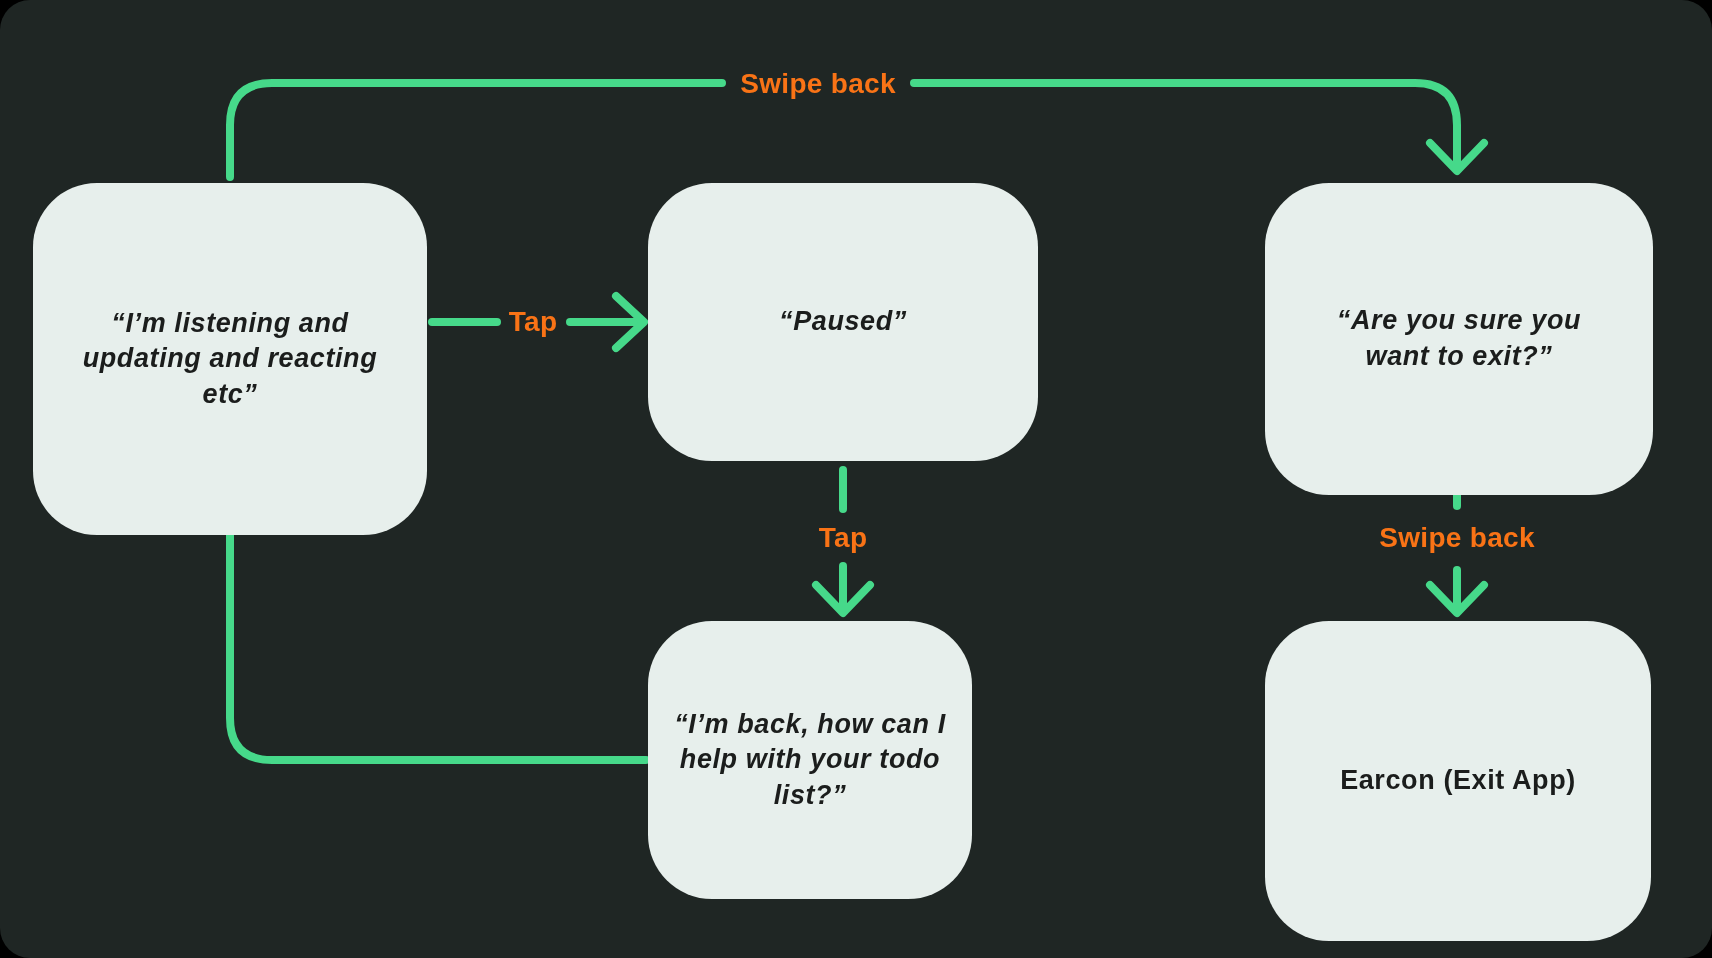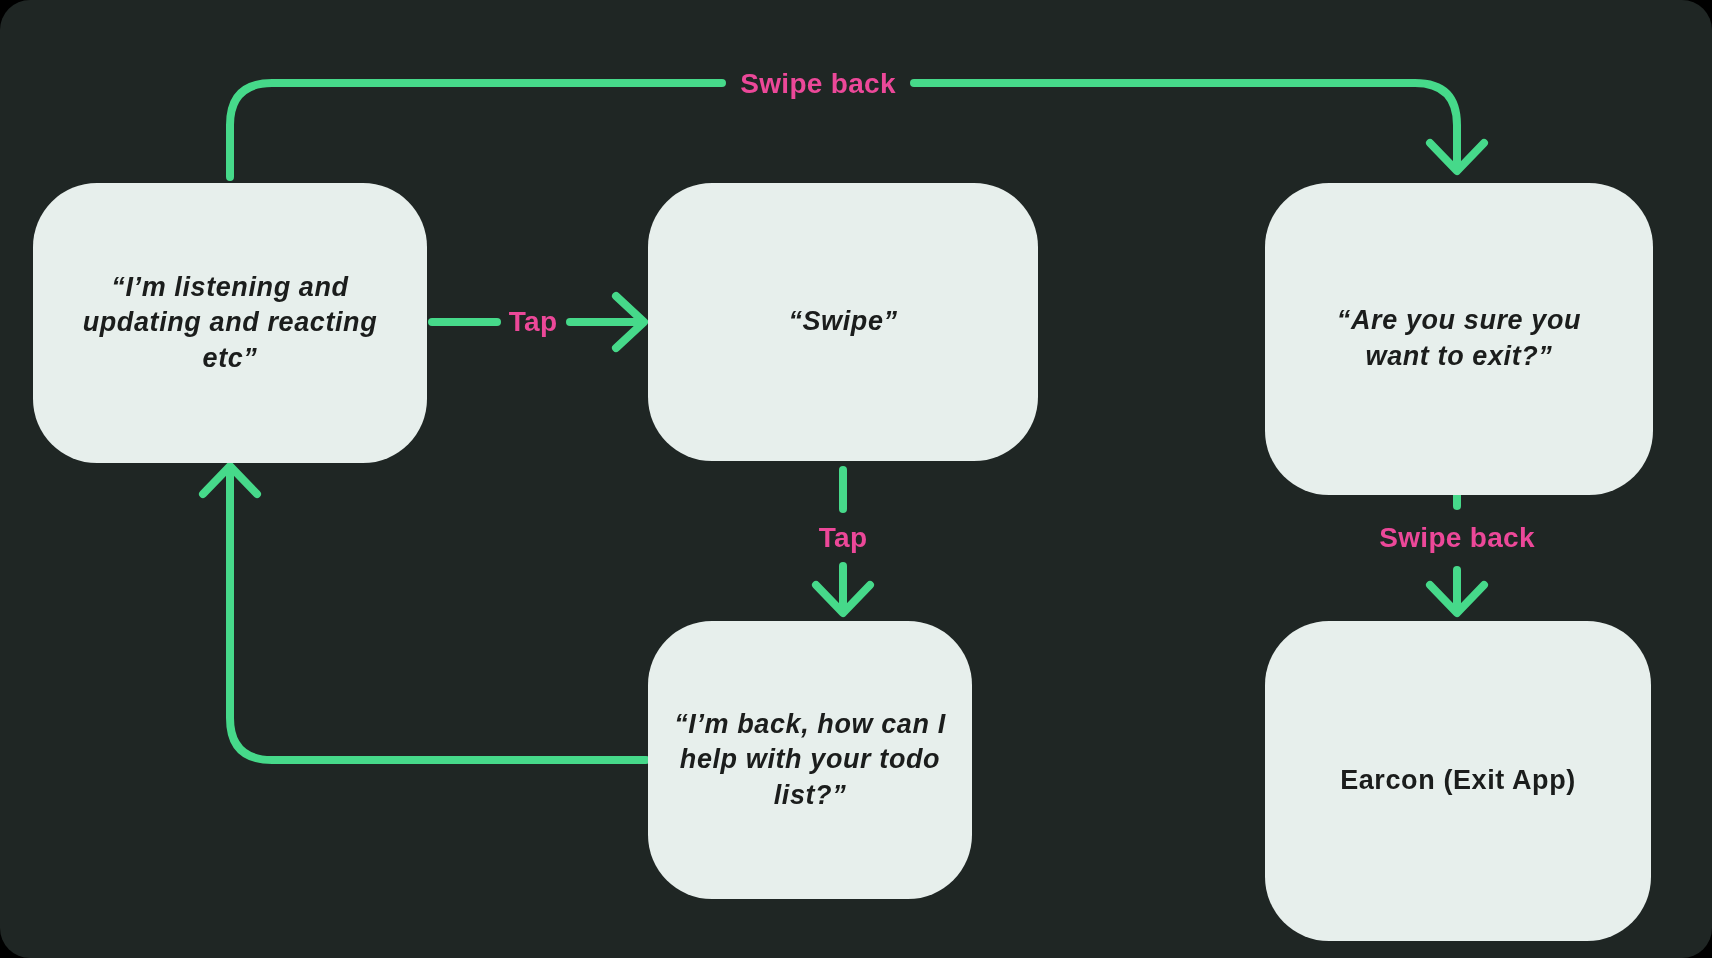--- a/index.html
+++ b/index.html
@@ -45,21 +45,21 @@
     font-size: 27px;
     line-height: 1.32;
     letter-spacing: 0.6px;
   }
   .node.plain .txt {
     font-style: normal;
   }
   .edge-label {
     position: absolute;
     transform: translate(-50%, -50%);
-    color: #ec4899;
+    color: #f97316;
     font-weight: bold;
     font-size: 28px;
     letter-spacing: 0.3px;
     white-space: nowrap;
   }
 </style>
 </head>
 <body>
 
 <div class="canvas">
@@ -79,26 +79,26 @@
     <path d="M816 585 L843 613 L870 585"></path>
 
     <path d="M1457 468 V506"></path>
     <path d="M1457 570 V611"></path>
     <path d="M1430 585 L1457 613 L1484 585"></path>
 
     <path d="M646 760 H272 Q230 760 230 718 V472"></path>
     <path d="M203 494 L230 466 L257 494"></path>
   </svg>
 
-  <div class="node" style="left:33px; top:183px; width:394px; height:280px;">
+  <div class="node" style="left:33px; top:183px; width:394px; height:352px;">
     <span class="txt" style="max-width:310px;">“I’m listening and updating and reacting etc”</span>
   </div>
 
   <div class="node" style="left:648px; top:183px; width:390px; height:278px;">
-    <span class="txt" style="max-width:330px;">“Swipe”</span>
+    <span class="txt" style="max-width:330px;">“Paused”</span>
   </div>
 
   <div class="node" style="left:1265px; top:183px; width:388px; height:312px;">
     <span class="txt" style="max-width:280px;">“Are you sure you want to exit?”</span>
   </div>
 
   <div class="node" style="left:648px; top:621px; width:324px; height:278px;">
     <span class="txt" style="max-width:310px;">“I’m back, how can I help with your todo list?”</span>
   </div>
 

